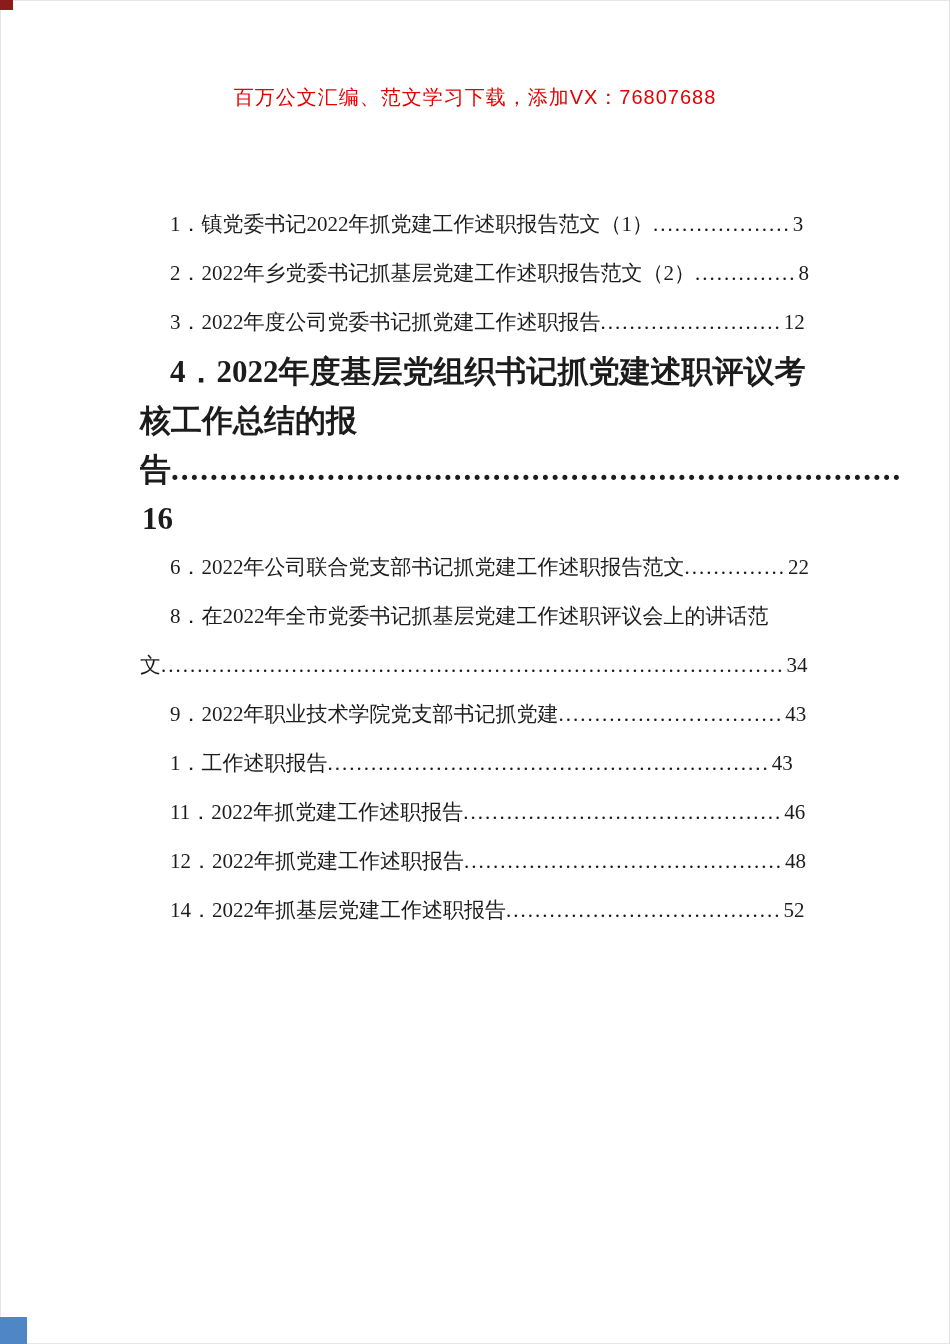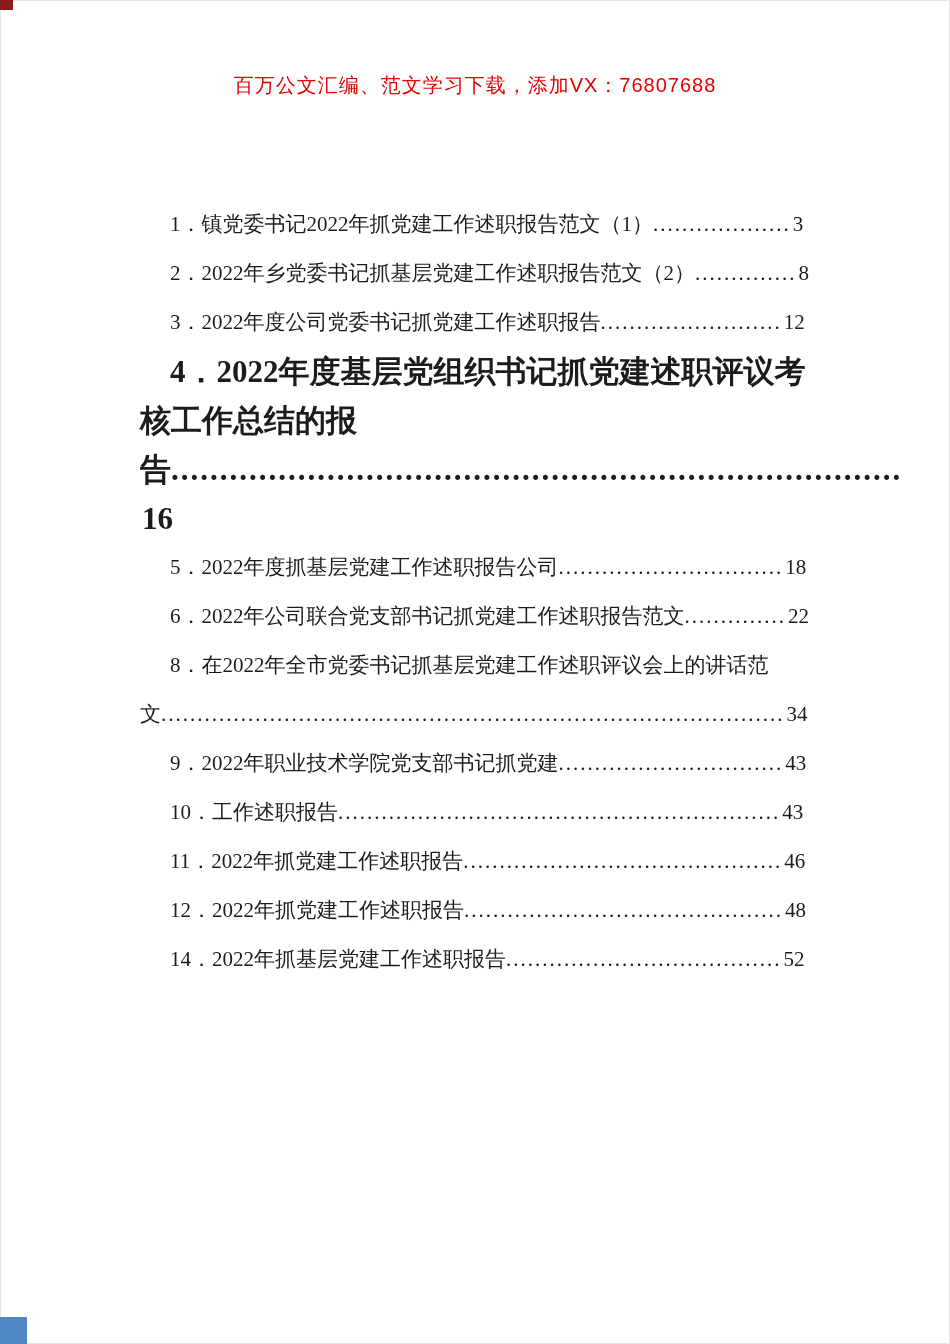--- a/index.html
+++ b/index.html
@@ -32,21 +32,21 @@
   .corner-mark-bl {
     position: absolute;
     left: 0;
     bottom: 0;
     width: 27px;
     height: 27px;
     background: #4f86c6;
   }
   .notice {
     position: absolute;
-    top: 72px;
+    top: 84px;
     left: 0;
     width: 100%;
     text-align: center;
     font-size: 20px;
     letter-spacing: 1px;
     color: #e60000;
     font-family: "Liberation Sans", "DejaVu Sans", sans-serif;
   }
   .toc {
     position: absolute;
@@ -91,30 +91,29 @@
   <div class="toc">
 
     <p class="toc-entry"><span class="t">1．镇党委书记2022年抓党建工作述职报告范文（1）</span><span class="dots">...................</span><span class="pg">3</span></p>
 
     <p class="toc-entry"><span class="t">2．2022年乡党委书记抓基层党建工作述职报告范文（2）</span><span class="dots">..............</span><span class="pg">8</span></p>
 
     <p class="toc-entry"><span class="t">3．2022年度公司党委书记抓党建工作述职报告</span><span class="dots">.........................</span><span class="pg">12</span></p>
 
     <p class="toc-entry em"><span class="t">4．2022年度基层党组织书记抓党建述职评议考核工作总结的报告</span><span class="dots">...........................................................................</span><span class="pg">16</span></p>
 
-    <p class="toc-entry"><span class="t">5．2022年度抓基层党建工作述职报告公司</span><span class="dots">...............................</span><span class="pg">18</span></p>
 
     <p class="toc-entry"><span class="t">6．2022年公司联合党支部书记抓党建工作述职报告范文</span><span class="dots">..............</span><span class="pg">22</span></p>
 
 
     <p class="toc-entry"><span class="t">8．在2022年全市党委书记抓基层党建工作述职评议会上的讲话范文</span><span class="dots">......................................................................................</span><span class="pg">34</span></p>
 
     <p class="toc-entry"><span class="t">9．2022年职业技术学院党支部书记抓党建</span><span class="dots">...............................</span><span class="pg">43</span></p>
 
-    <p class="toc-entry"><span class="t">10．工作述职报告</span><span class="dots">.............................................................</span><span class="pg">43</span></p>
+    <p class="toc-entry"><span class="t">1．工作述职报告</span><span class="dots">.............................................................</span><span class="pg">43</span></p>
 
     <p class="toc-entry"><span class="t">11．2022年抓党建工作述职报告</span><span class="dots">............................................</span><span class="pg">46</span></p>
 
     <p class="toc-entry"><span class="t">12．2022年抓党建工作述职报告</span><span class="dots">............................................</span><span class="pg">48</span></p>
 
 
     <p class="toc-entry"><span class="t">14．2022年抓基层党建工作述职报告</span><span class="dots">......................................</span><span class="pg">52</span></p>
 
 
   </div>

